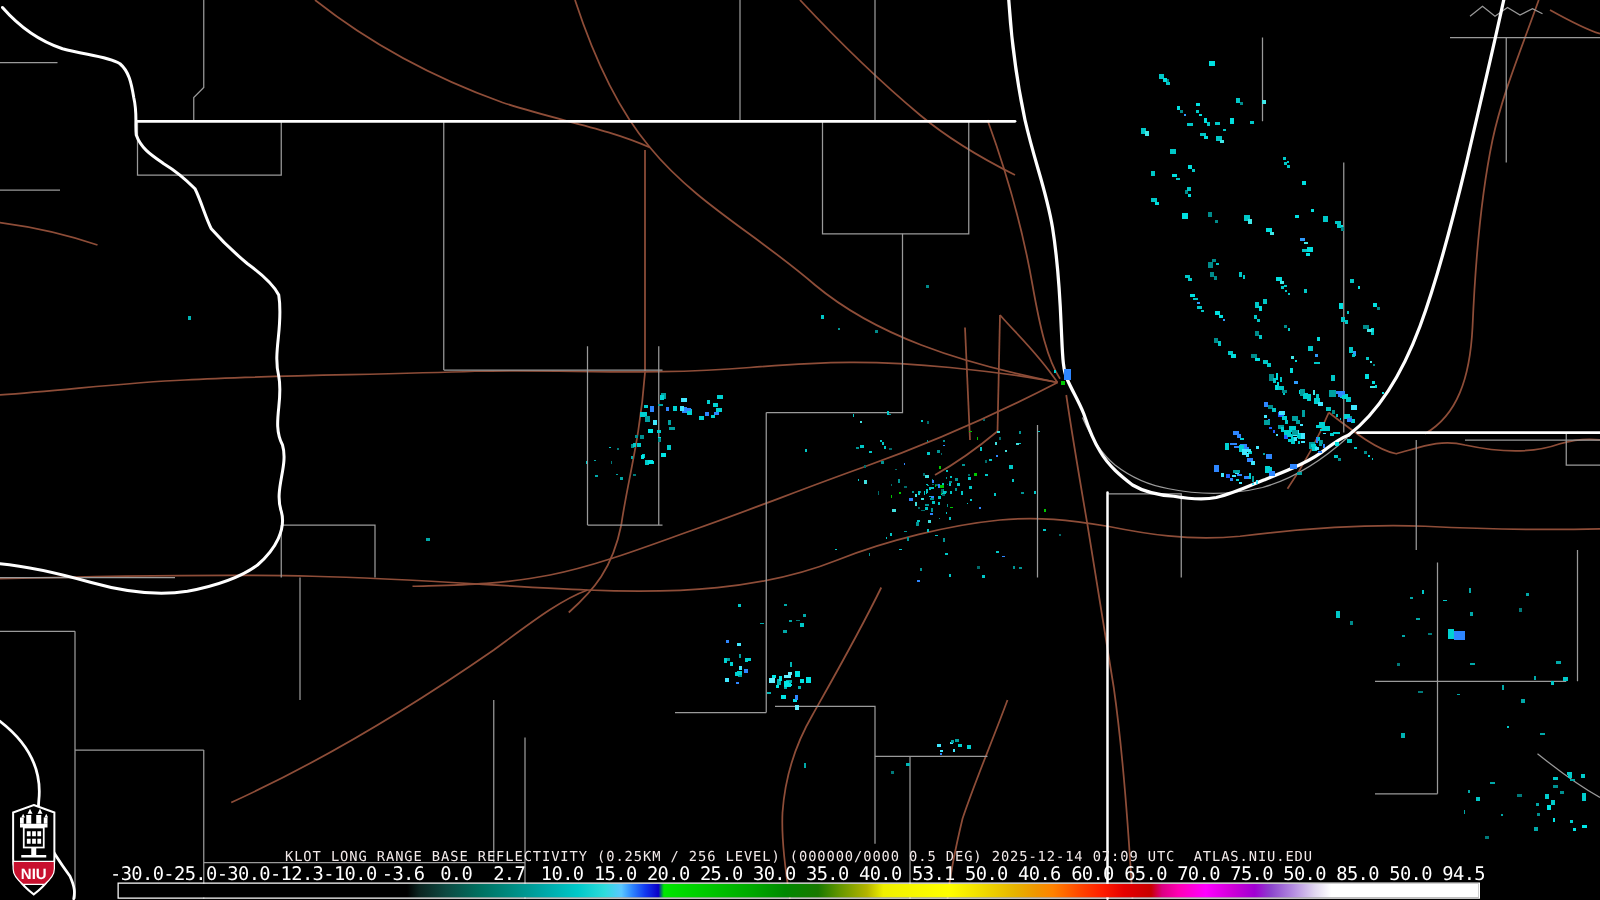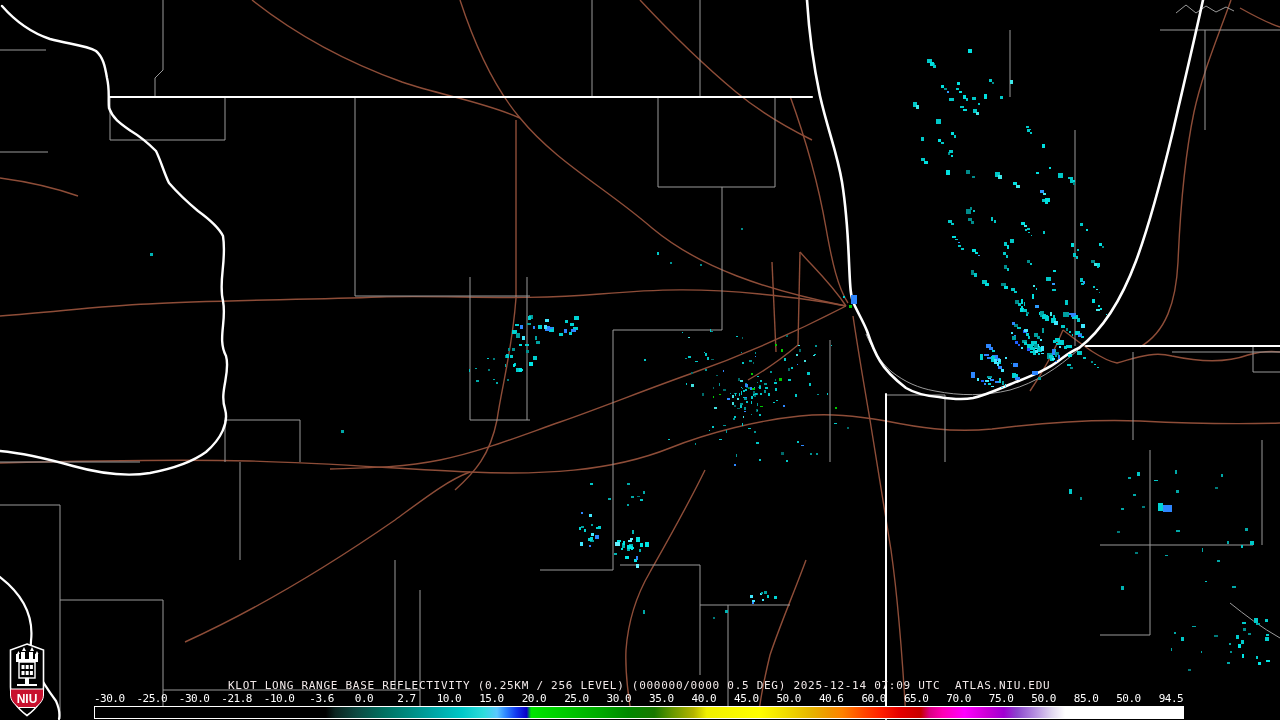--- a/index.html
+++ b/index.html
@@ -2,21 +2,21 @@
 <html><head>
 <meta charset="utf-8">
 <style>
   html,body{margin:0;padding:0;background:#000;}
   .stage{position:relative;width:1280px;height:720px;background:#000;overflow:hidden;
          font-family:"DejaVu Sans Mono","Liberation Mono",monospace;}
   #map-svg{position:absolute;left:0;top:0;width:1280px;height:720px;}
   .product-title{position:absolute;left:228px;top:680px;font-size:11px;line-height:11px;
          letter-spacing:0.72px;color:#f2e9e9;white-space:pre;}
   .scale-labels{position:absolute;left:88px;top:693px;width:1104px;height:12px;display:flex;}
-  .scale-labels span{flex:1;text-align:center;font-size:11px;line-height:12px;color:#ffffff;
+  .scale-labels span{flex:1;text-align:center;font-size:15px;line-height:12px;color:#ffffff;
          letter-spacing:-0.5px;white-space:nowrap;}
   .colorbar{position:absolute;left:94px;top:706px;width:1088px;height:11px;
          border:1px solid #ffffff;background:#000;}
   .niu-logo{position:absolute;left:7px;top:643px;width:40px;height:75px;}
 </style>
 </head>
 <body>
 
 <div class="stage">
   <svg id="map-svg" viewBox="0 0 1280 720" xmlns="http://www.w3.org/2000/svg">
@@ -690,33 +690,33 @@
         <rect x="1221.0" y="474.0" width="2" height="3" fill="#00a8a8"></rect>
       </g>
     </svg>
 
   <div class="product-title">KLOT LONG RANGE BASE REFLECTIVITY (0.25KM / 256 LEVEL) (000000/0000 0.5 DEG) 2025-12-14 07:09 UTC  ATLAS.NIU.EDU</div>
 
   <div class="scale-labels" id="scale-labels">
       <span>-30.0</span>
       <span>-25.0</span>
       <span>-30.0</span>
-      <span>-21.8</span>
+      <span>-12.3</span>
       <span>-10.0</span>
       <span>-3.6</span>
       <span>0.0</span>
       <span>2.7</span>
       <span>10.0</span>
       <span>15.0</span>
       <span>20.0</span>
       <span>25.0</span>
       <span>30.0</span>
       <span>35.0</span>
       <span>40.0</span>
-      <span>45.0</span>
+      <span>53.1</span>
       <span>50.0</span>
       <span>40.6</span>
       <span>60.0</span>
       <span>65.0</span>
       <span>70.0</span>
       <span>75.0</span>
       <span>50.0</span>
       <span>85.0</span>
       <span>50.0</span>
       <span>94.5</span>

